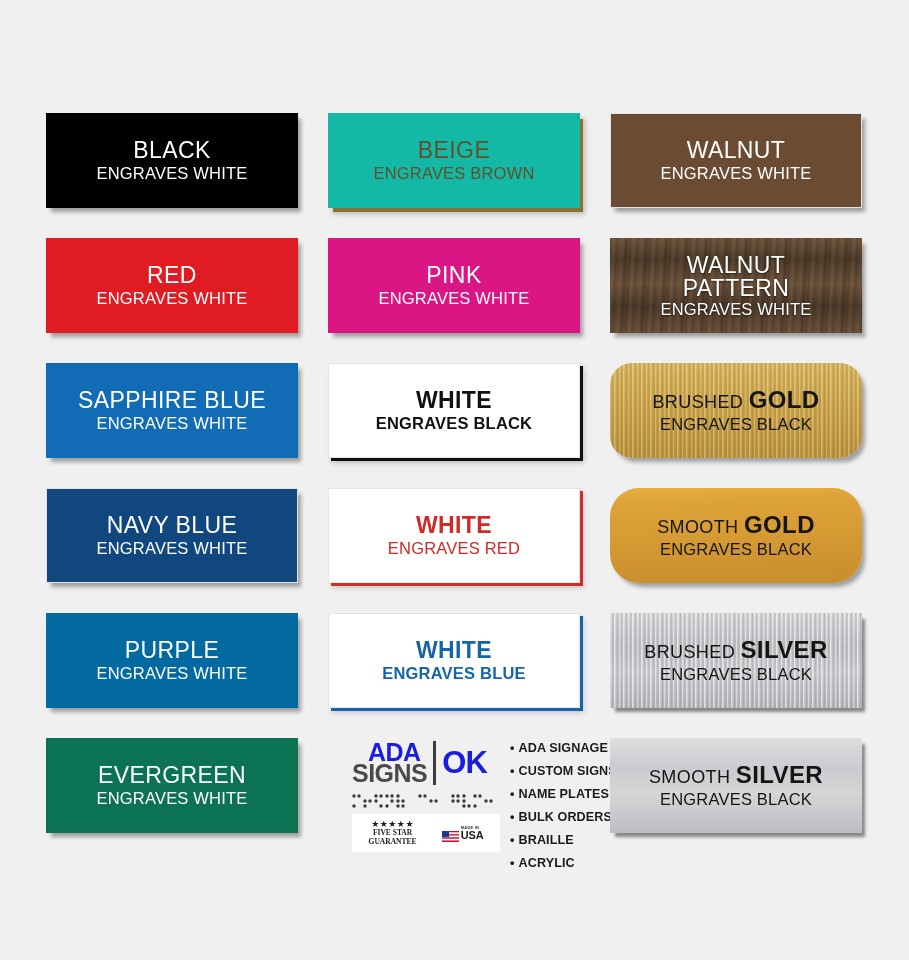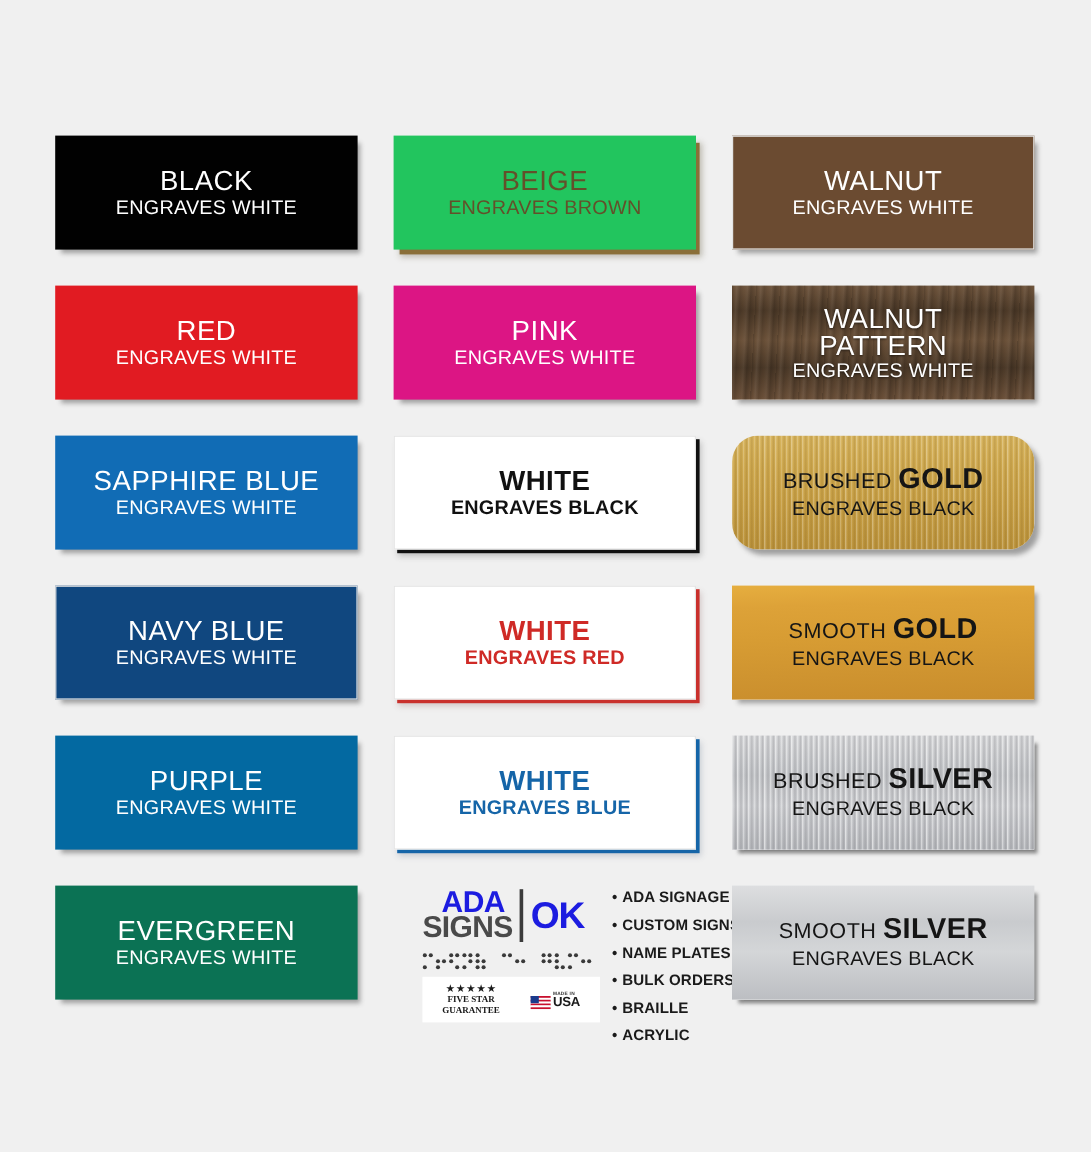--- a/index.html
+++ b/index.html
@@ -176,21 +176,21 @@
 
 <div id="swatch-board">
   <div class="grid" id="grid">
       <div class="cell">
         <div class="plate sh-dark " style="background: rgb(1, 1, 1); color: rgb(255, 255, 255);">
           <div class="t1">BLACK</div>
           <div class="t2">ENGRAVES WHITE</div>
         </div>
       </div>
       <div class="cell">
-        <div class="plate sh-beige " style="background: #22c55e; color: rgb(99, 80, 42);">
+        <div class="plate sh-beige " style="background: #14b8a6; color: rgb(99, 80, 42);">
           <div class="t1">BEIGE</div>
           <div class="t2">ENGRAVES BROWN</div>
         </div>
       </div>
       <div class="cell">
         <div class="plate sh-dark  wborder" style="background: rgb(107, 75, 49); color: rgb(255, 255, 255);">
           <div class="t1">WALNUT</div>
           <div class="t2">ENGRAVES WHITE</div>
         </div>
       </div>
@@ -235,25 +235,25 @@
       </div>
       <div class="cell">
         <div class="plate sh-dark  wborder" style="background: rgb(16, 71, 127); color: rgb(255, 255, 255);">
           <div class="t1">NAVY BLUE</div>
           <div class="t2">ENGRAVES WHITE</div>
         </div>
       </div>
       <div class="cell">
         <div class="plate sh-rededge  wborder" style="background: rgb(255, 255, 255); color: rgb(207, 42, 38);">
           <div class="t1" style="font-weight: 700;">WHITE</div>
-          <div class="t2" style="font-weight: 700; text-align: right;">ENGRAVES RED</div>
-        </div>
-      </div>
-      <div class="cell">
-        <div class="plate sh-dark tex-smooth-gold" style="color: rgb(21, 21, 21);">
+          <div class="t2" style="font-weight: 400; text-align: right;">ENGRAVES RED</div>
+        </div>
+      </div>
+      <div class="cell">
+        <div class="plate sh-dark tex-smooth-gold" style="color: rgb(21, 21, 21); border-radius: 29px;">
           <div class="t1"><span style="font-size:18px">SMOOTH </span><span style="font-size:24px;font-weight:700">GOLD</span></div>
           <div class="t2">ENGRAVES BLACK</div>
         </div>
       </div>
       <div class="cell">
         <div class="plate sh-dark " style="background: #0369a1; color: rgb(255, 255, 255);">
           <div class="t1">PURPLE</div>
           <div class="t2">ENGRAVES WHITE</div>
         </div>
       </div>

